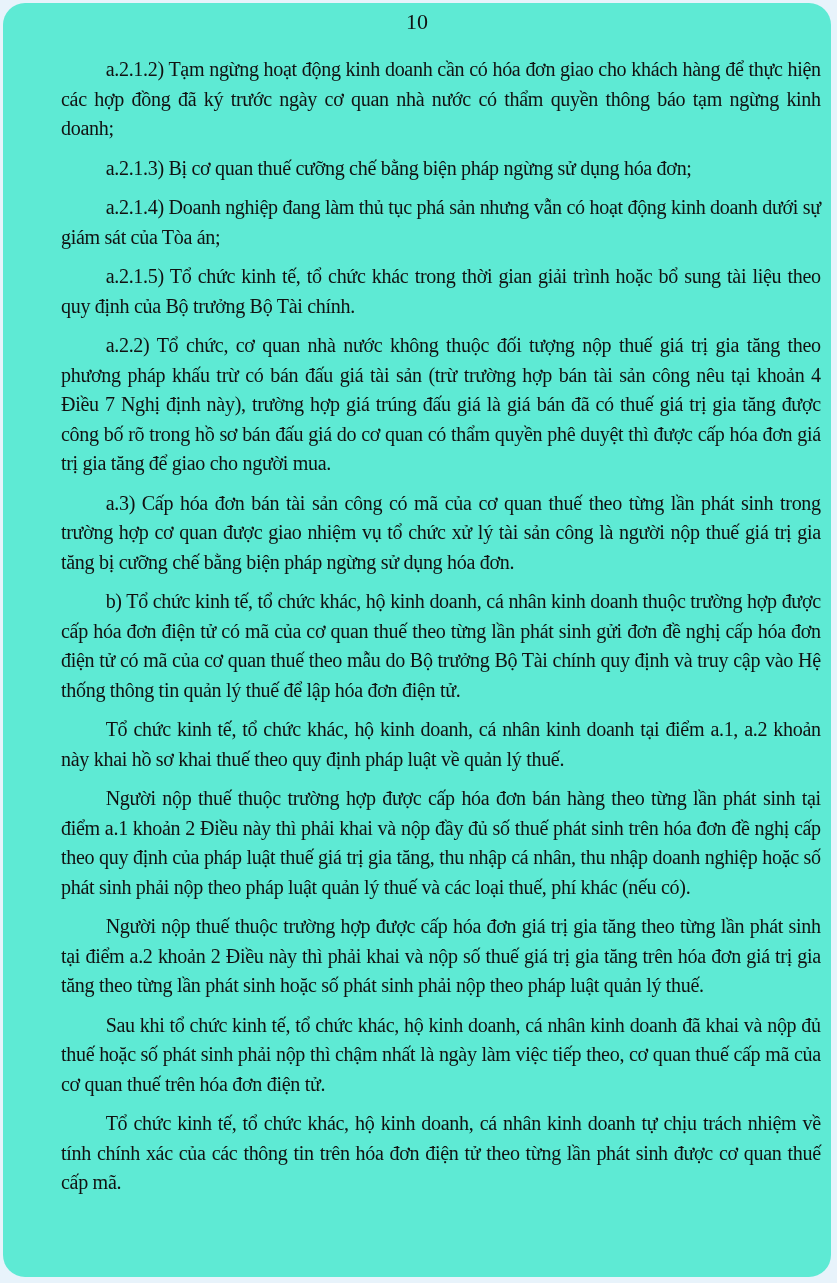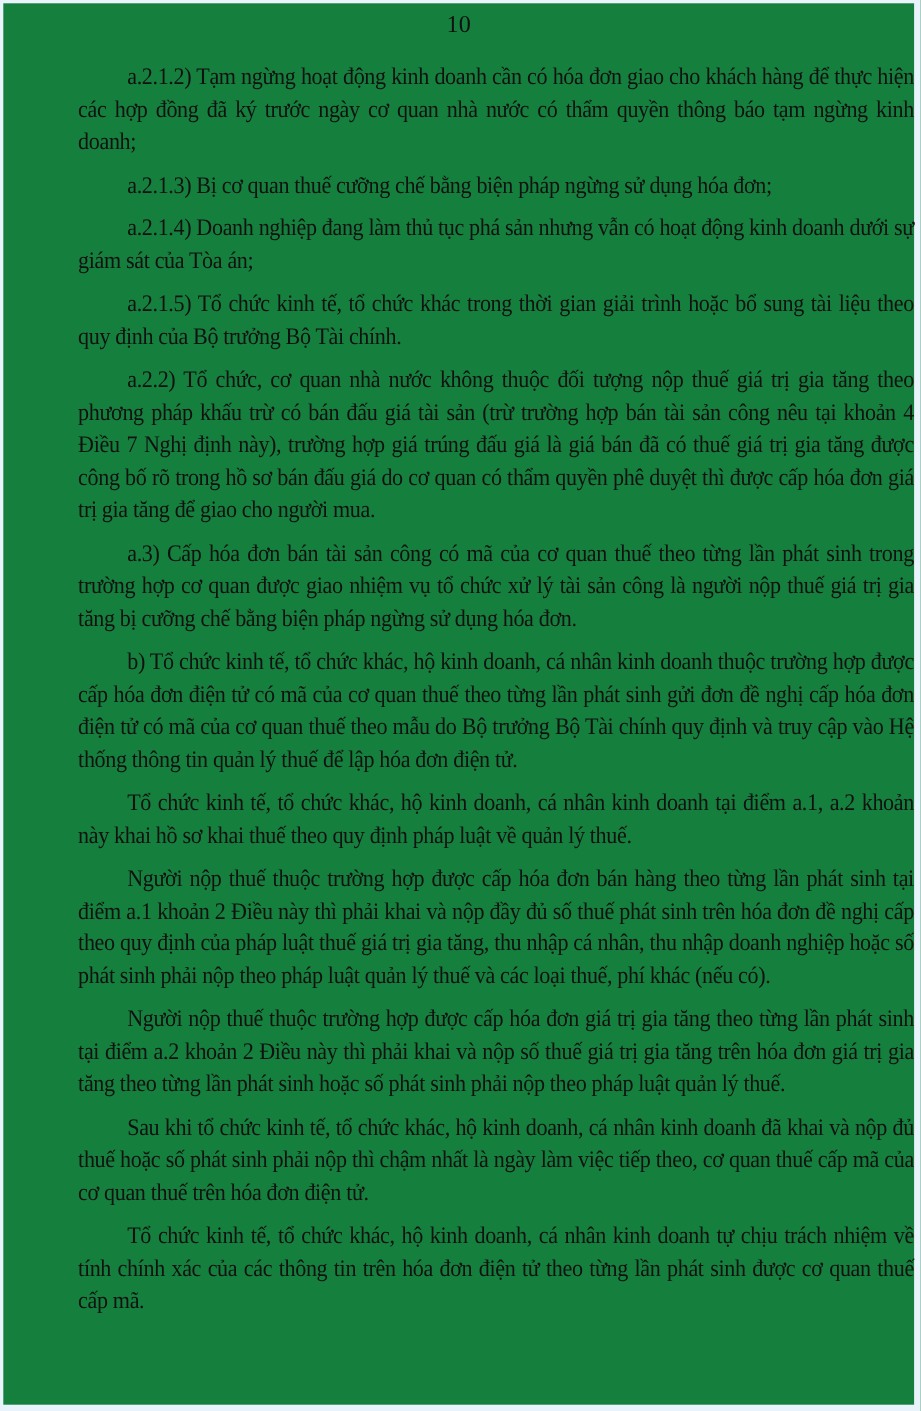--- a/index.html
+++ b/index.html
@@ -12,37 +12,38 @@
     background: #e8f3fb;
     overflow: hidden;
     position: relative;
   }
   .page {
     position: absolute;
     left: 3px;
     top: 3px;
     width: 828px;
     height: 1274px;
-    background: #15803d;
+    background: #5eead4;
     box-sizing: border-box;
     font-family: "Liberation Serif", "DejaVu Serif", serif;
     color: #111111;
+    border-radius: 22px;
   }
   .page-number {
     position: absolute;
     top: 6px;
     left: 0;
     width: 100%;
     text-align: center;
     font-size: 22px;
     line-height: 26px;
   }
   .body-text {
     position: absolute;
-    left: 68px;
+    left: 58px;
     top: 52px;
     width: 760px;
   }
   .para {
     margin: 0 0 10px 0;
     font-size: 21.6px;
     line-height: 29.5px;
     text-align: justify;
     text-indent: 48px;
     letter-spacing: -0.35px;

